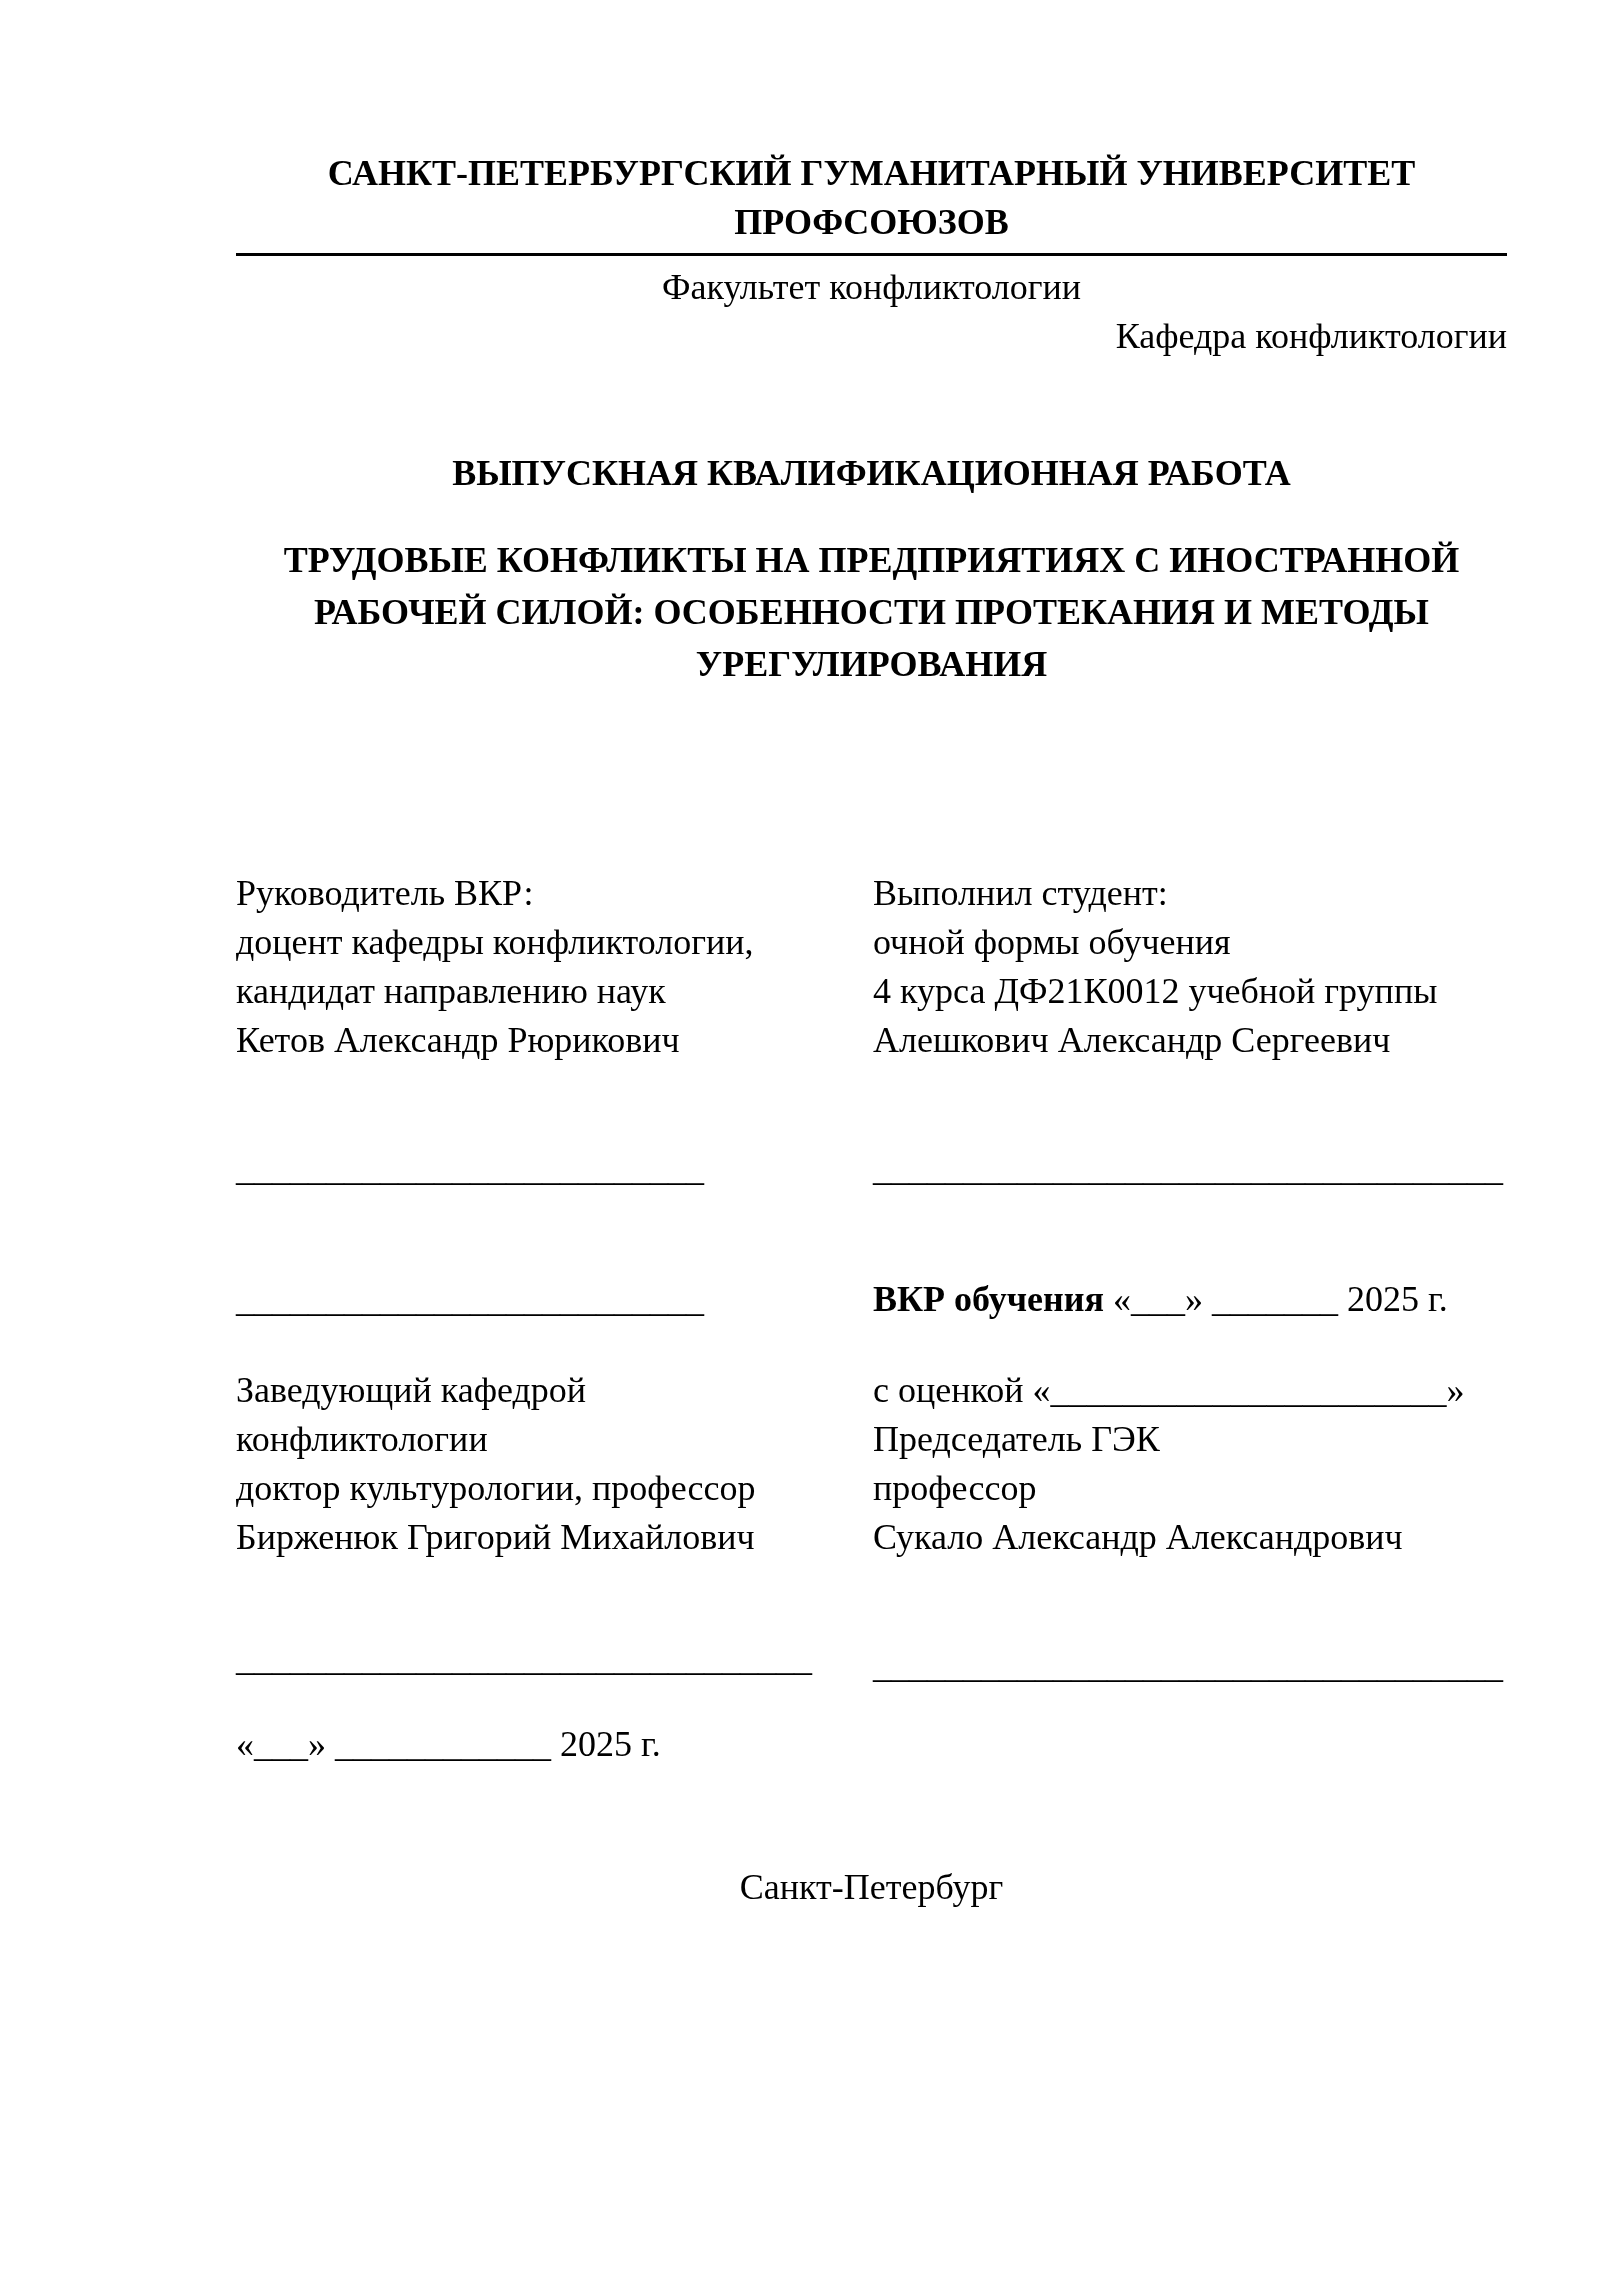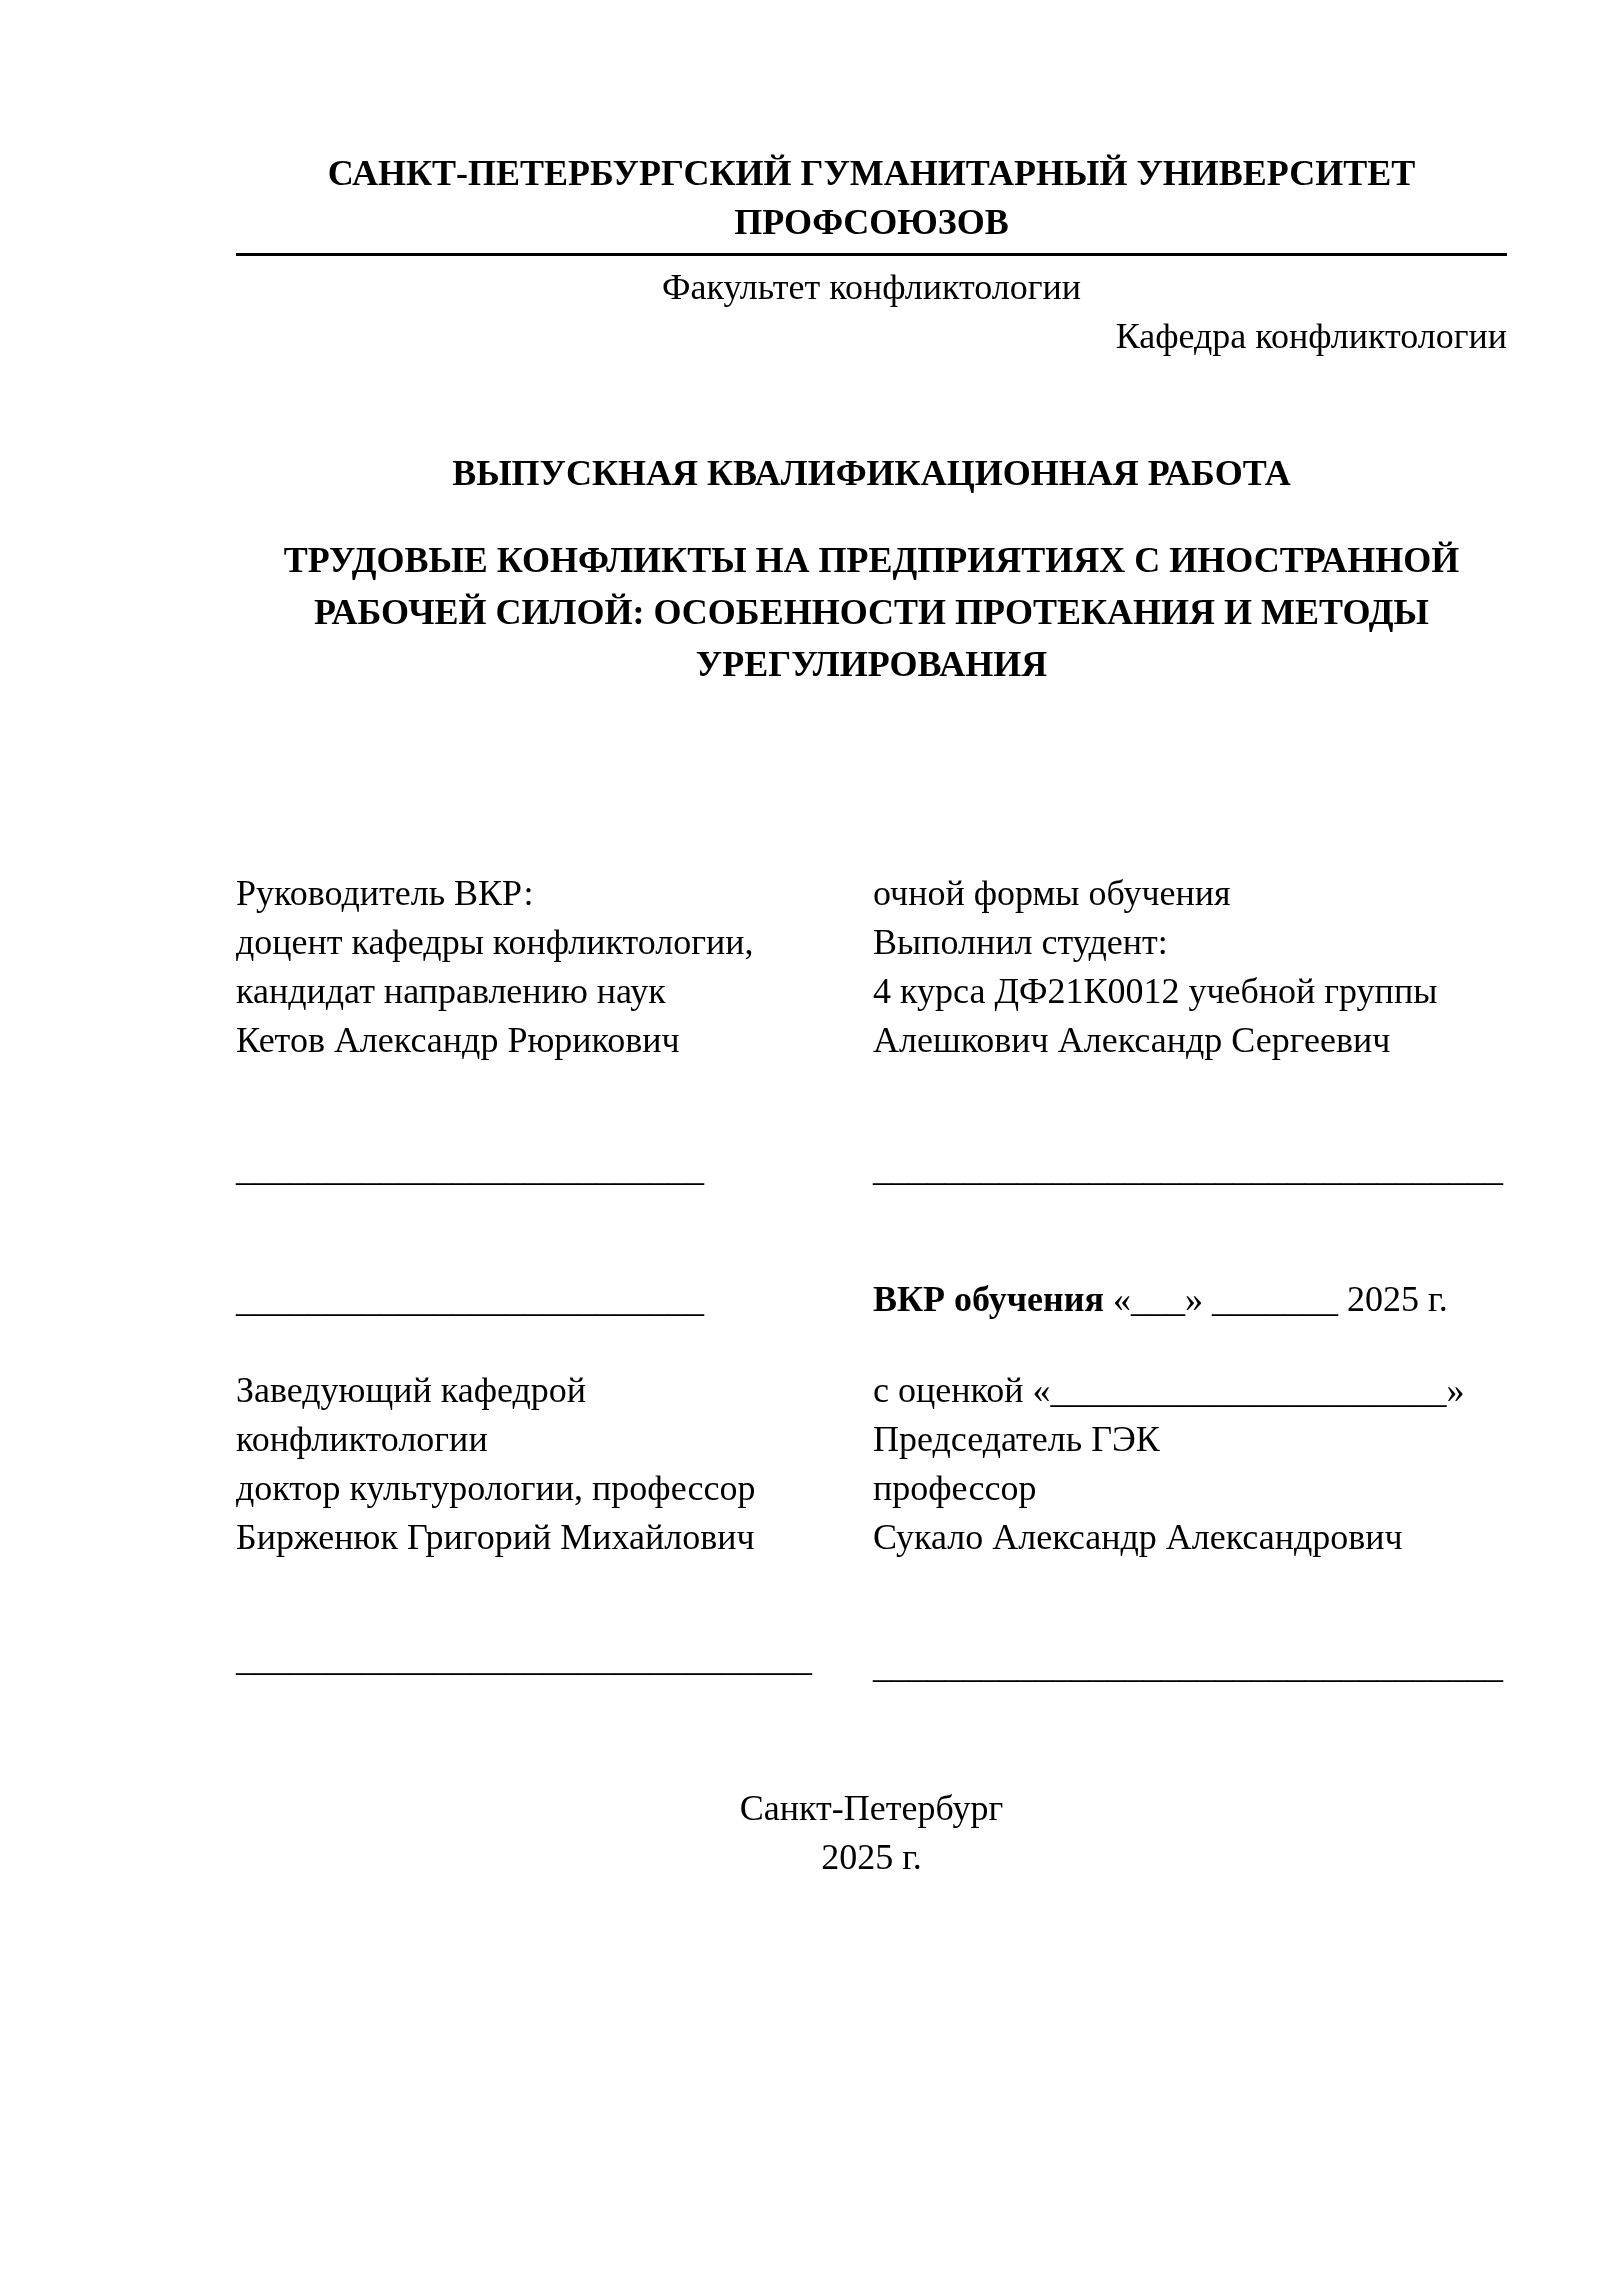--- a/index.html
+++ b/index.html
@@ -78,25 +78,26 @@
 
       <div class="mt-block2">
         <div class="line">Заведующий кафедрой</div>
         <div class="line">конфликтологии</div>
         <div class="line">доктор культурологии, профессор</div>
         <div class="line">Бирженюк Григорий Михайлович</div>
       </div>
 
       <div class="line sig mt-sig3">________________________________</div>
 
+      <div class="line mt-date">«___» ____________ 2025 г.</div>
     </div>
 
     <div class="col-right">
+      <div class="line">Выполнил студент:</div>
       <div class="line">очной формы обучения</div>
-      <div class="line">Выполнил студент:</div>
       <div class="line">4 курса ДФ21К0012 учебной группы</div>
       <div class="line">Алешкович Александр Сергеевич</div>
 
       <div class="line sig mt-sig1">___________________________________</div>
 
       <div class="line mt-sig2"><span class="b">ВКР обучения</span><span> «___» _______ 2025 г.</span></div>
 
       <div class="mt-block2">
         <div class="line">с оценкой «______________________»</div>
         <div class="line">Председатель ГЭК</div>

